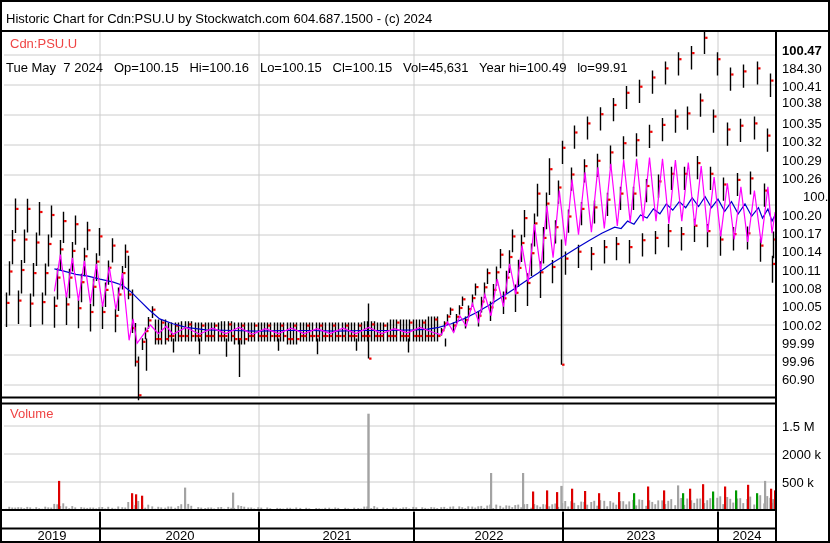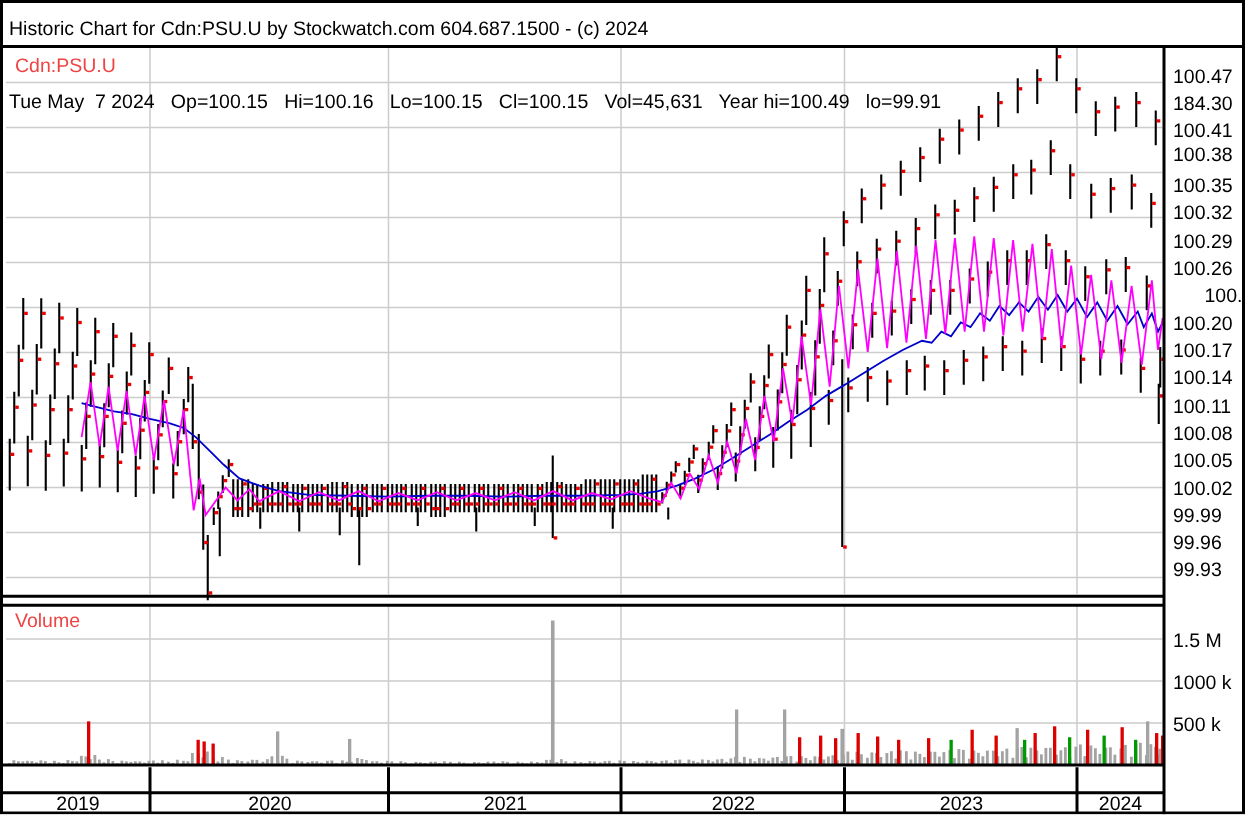--- a/index.html
+++ b/index.html
@@ -547,43 +547,43 @@
       <polyline points="54.4,268.8 64.0,271.2 76.0,274.3 88.0,276.1 100.0,279.2 113.3,282.2 122.5,285.3 130.5,291.4 139.8,300.6 149.0,309.7 159.6,318.9 172.9,323.8 186.1,327.4 206.0,329.9 232.5,330.5 259.0,331.1 284.8,330.5 310.7,330.5 336.5,331.1 362.3,330.5 388.2,330.5 414.0,329.9 426.4,329.3 438.8,327.4 451.3,323.8 463.7,318.9 476.1,312.8 488.5,305.4 500.9,297.5 513.3,289.6 525.8,281.0 538.2,273.1 550.6,263.9 563.0,256.6 575.9,248.6 588.8,240.7 601.8,233.3 614.7,227.2 621.1,228.5 627.6,221.1 634.0,224.2 640.5,215.0 647.0,218.1 653.4,208.9 659.9,213.8 666.3,204.0 672.8,210.1 679.3,201.6 685.7,207.7 692.2,197.9 698.6,206.5 705.1,196.7 711.5,207.7 718.0,199.1 724.7,211.4 731.5,201.6 738.2,213.8 745.0,204.0 751.7,216.2 758.5,207.7 762.5,218.1 767.9,208.9 772.0,221.1 775.1,215.0" fill="none" stroke="#0000cc" stroke-width="1.2"></polyline>
       <polyline points="54.4,291.4 60.4,254.7 66.4,297.5 72.4,257.8 78.4,300.6 84.4,260.8 90.4,303.6 96.4,263.9 102.6,306.7 109.3,267.0 115.9,309.7 122.5,273.1 129.1,340.3 133.1,318.9 137.1,343.3 143.7,334.2 150.4,325.0 158.3,333.6 166.3,326.2 172.9,334.2 186.1,327.4 199.4,334.2 212.6,328.1 225.9,333.6 239.1,327.4 252.4,334.2 265.5,328.7 278.4,333.6 291.3,328.1 304.2,333.6 317.1,328.7 330.0,333.6 343.0,328.1 355.9,333.6 368.8,327.4 381.7,333.6 394.6,328.7 407.5,332.9 420.2,327.4 432.6,332.3 441.3,334.8 447.5,321.9 453.7,332.3 459.9,315.8 466.2,326.2 472.4,303.6 478.6,321.9 484.8,294.5 491.0,315.8 497.2,279.2 503.4,306.7 509.6,263.9 515.8,294.5 522.0,245.6 528.2,282.2 534.4,224.2 540.7,270.0 546.9,205.9 553.1,257.8 559.3,190.6 565.6,245.6 572.0,179.6 578.5,234.6 585.0,172.3 591.4,232.1 597.9,167.4 604.3,228.5 610.8,163.7 617.3,226.0 623.7,160.0 630.2,222.4 636.6,158.8 643.1,221.1 649.5,157.6 656.0,221.1 662.5,158.8 668.9,223.6 675.4,160.0 681.8,221.1 688.3,162.5 694.8,226.0 701.2,166.1 707.7,232.1 714.1,177.1 720.7,236.4 727.4,183.2 734.2,239.5 740.9,186.9 747.7,241.9 754.4,190.6 761.2,243.1 767.9,186.9 772.0,233.3 775.1,212.0" fill="none" stroke="#ff00ff" stroke-width="1.2"></polyline>
       <path d="M0 31H830M0 397.5H777M0 403.5H777M0 510H777M0 528.5H776M776 31V543M100 511.5V541.5M259 511.5V541.5M414 511.5V541.5M563 511.5V541.5M718 511.5V541.5" stroke="#000000" stroke-width="2" fill="none"></path>
       <rect x="1" y="1" width="828" height="541" fill="none" stroke="#000000" stroke-width="2"></rect>
     </svg>
   <div class="hline" id="hdr1">Historic Chart for Cdn:PSU.U by Stockwatch.com 604.687.1500 - (c) 2024</div>
   <div class="hline" id="hdr2">Tue May  7 2024   Op=100.15   Hi=100.16   Lo=100.15   Cl=100.15   Vol=45,631   Year hi=100.49   lo=99.91</div>
   <div class="panel-label" id="symLabel">Cdn:PSU.U</div>
   <div class="panel-label" id="volLabel">Volume</div>
   <div id="priceAxis">
-      <div class="axis-label price-label" style="top: 43px;">100.47</div>
+      <div class="axis-label price-label" style="top: 43px; font-weight: bold;">100.47</div>
       <div class="axis-label price-label" style="top: 61px;">184.30</div>
       <div class="axis-label price-label" style="top: 79px;">100.41</div>
       <div class="axis-label price-label" style="top: 95px;">100.38</div>
       <div class="axis-label price-label" style="top: 116px;">100.35</div>
       <div class="axis-label price-label" style="top: 134px;">100.32</div>
       <div class="axis-label price-label" style="top: 153px;">100.29</div>
       <div class="axis-label price-label" style="top: 171px;">100.26</div>
       <div class="axis-label price-label" style="top: 189px; margin-left: 21px;">100.23</div>
       <div class="axis-label price-label" style="top: 208px;">100.20</div>
       <div class="axis-label price-label" style="top: 226px;">100.17</div>
       <div class="axis-label price-label" style="top: 244px;">100.14</div>
       <div class="axis-label price-label" style="top: 263px;">100.11</div>
       <div class="axis-label price-label" style="top: 281px;">100.08</div>
       <div class="axis-label price-label" style="top: 299px;">100.05</div>
       <div class="axis-label price-label" style="top: 318px;">100.02</div>
       <div class="axis-label price-label" style="top: 336px;">99.99</div>
       <div class="axis-label price-label" style="top: 354px;">99.96</div>
-      <div class="axis-label price-label" style="top: 372px;">99.93</div>
+      <div class="axis-label price-label" style="top: 372px;">60.90</div>
     </div>
   <div id="volAxis">
       <div class="axis-label vol-label" style="top: 419px;">1.5 M</div>
-      <div class="axis-label vol-label" style="top: 447px;">1000 k</div>
+      <div class="axis-label vol-label" style="top: 447px;">2000 k</div>
       <div class="axis-label vol-label" style="top: 475px;">500 k</div>
     </div>
   <div id="yearAxis">
       <div class="year-label" style="left: 22px; width: 60px;">2019</div>
       <div class="year-label" style="left: 150px; width: 60px;">2020</div>
       <div class="year-label" style="left: 307px; width: 60px;">2021</div>
       <div class="year-label" style="left: 459px; width: 60px;">2022</div>
       <div class="year-label" style="left: 611px; width: 60px;">2023</div>
       <div class="year-label" style="left: 717px; width: 60px;">2024</div>
     </div>

